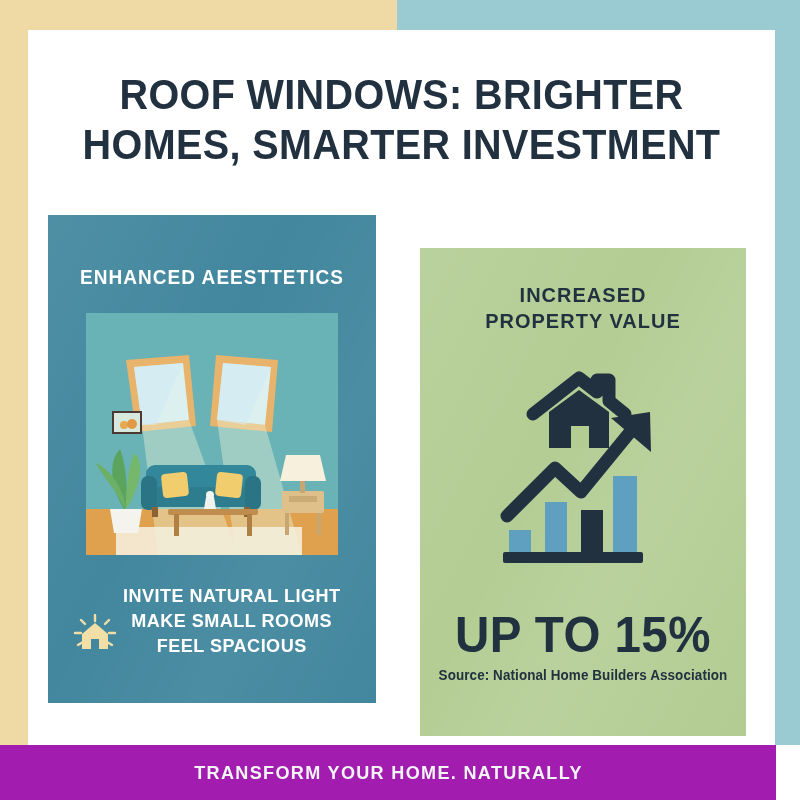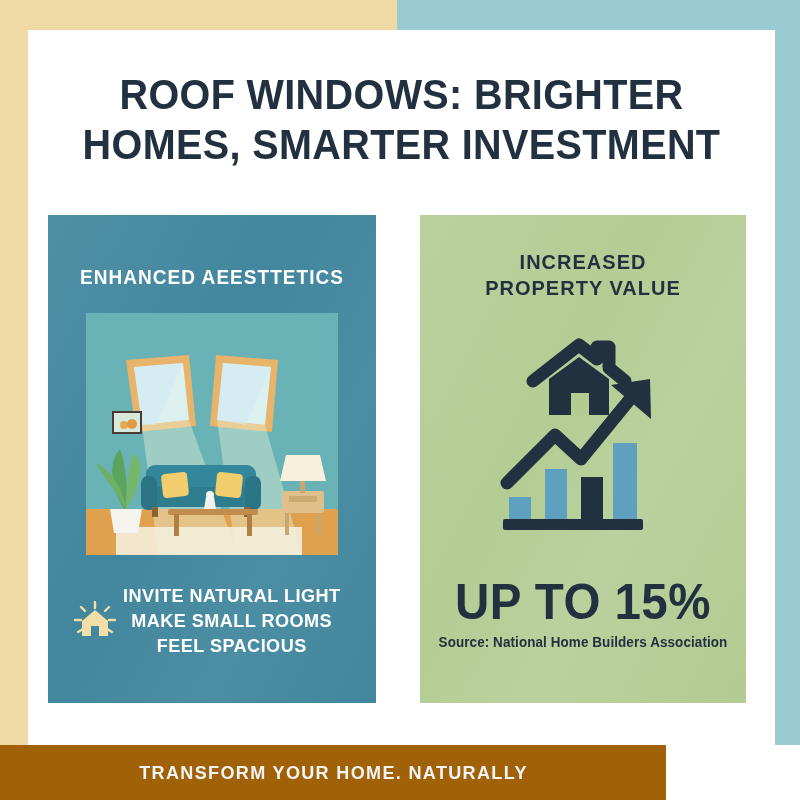--- a/index.html
+++ b/index.html
@@ -89,20 +89,21 @@
     left: 48px;
     width: 328px;
     background: #42879e;
     background-image: linear-gradient(118deg, rgba(255,255,255,0.07) 0%, rgba(255,255,255,0.0) 42%, rgba(255,255,255,0.05) 70%, rgba(255,255,255,0) 100%);
   }
   .panel-right {
     left: 420px;
     width: 326px;
     background: #b2cc92;
     background-image: linear-gradient(118deg, rgba(255,255,255,0.10) 0%, rgba(255,255,255,0.02) 40%, rgba(255,255,255,0.10) 62%, rgba(255,255,255,0) 100%);
+    margin-top: 33px;
   }
 
   .panel-title {
     position: absolute;
     left: 0;
     width: 100%;
     text-align: center;
     font-family: "Liberation Sans Narrow", "Liberation Sans", sans-serif;
     font-weight: bold;
     letter-spacing: 1.1px;
@@ -131,21 +132,21 @@
     height: 242px;
   }
 
   
   .caption-row {
     position: absolute;
     left: 0;
     top: 368px;
     width: 100%;
     display: flex;
-    align-items: center;
+    align-items: flex-end;
     justify-content: center;
     gap: 6px;
     padding: 0 14px;
     box-sizing: border-box;
   }
   .sun-house-icon { flex: 0 0 auto; margin-top: 4px; }
   .caption-text {
     color: #ffffff;
     font-family: "Liberation Sans Narrow", "Liberation Sans", sans-serif;
     font-weight: bold;
@@ -190,23 +191,23 @@
     font-size: 14px;
     letter-spacing: 0.1px;
     transform: scaleX(0.96);
   }
 
   
   .footer-band {
     position: absolute;
     left: 0;
     bottom: 0;
-    width: 666px;
+    width: 776px;
     height: 55px;
-    background: #a16207;
+    background: #a21caf;
     display: flex;
     align-items: center;
     justify-content: center;
   }
   .footer-text {
     color: #f2f4f6;
     font-family: "Liberation Sans Narrow", "Liberation Sans", sans-serif;
     font-weight: bold;
     font-size: 19px;
     letter-spacing: 1.4px;

